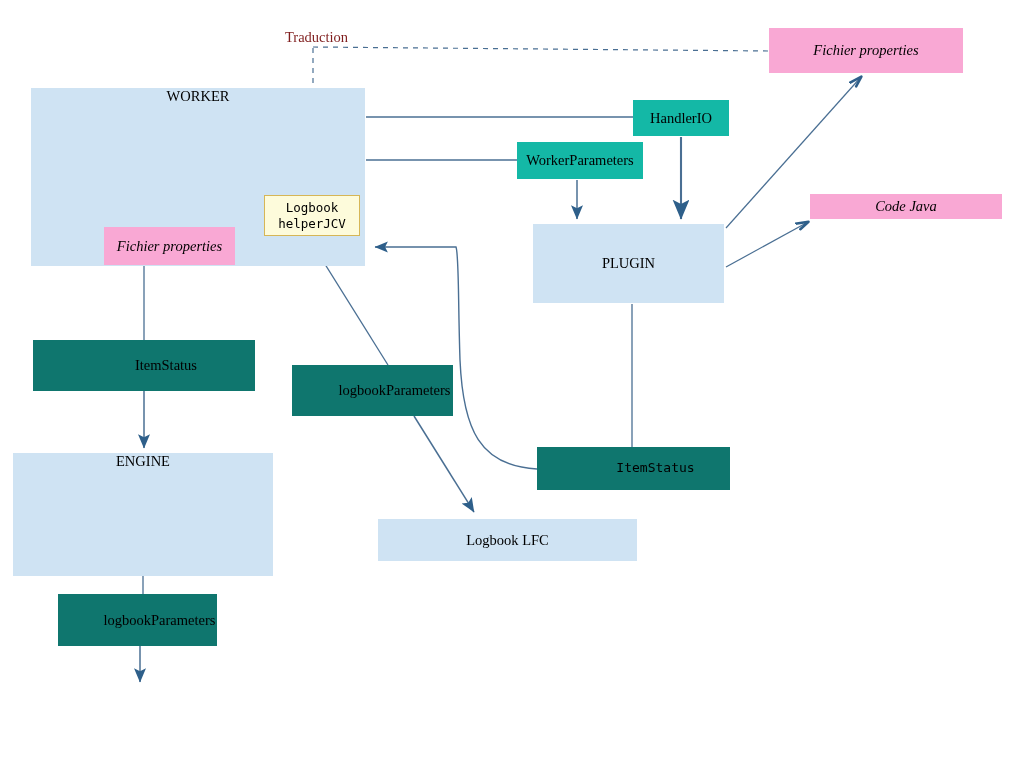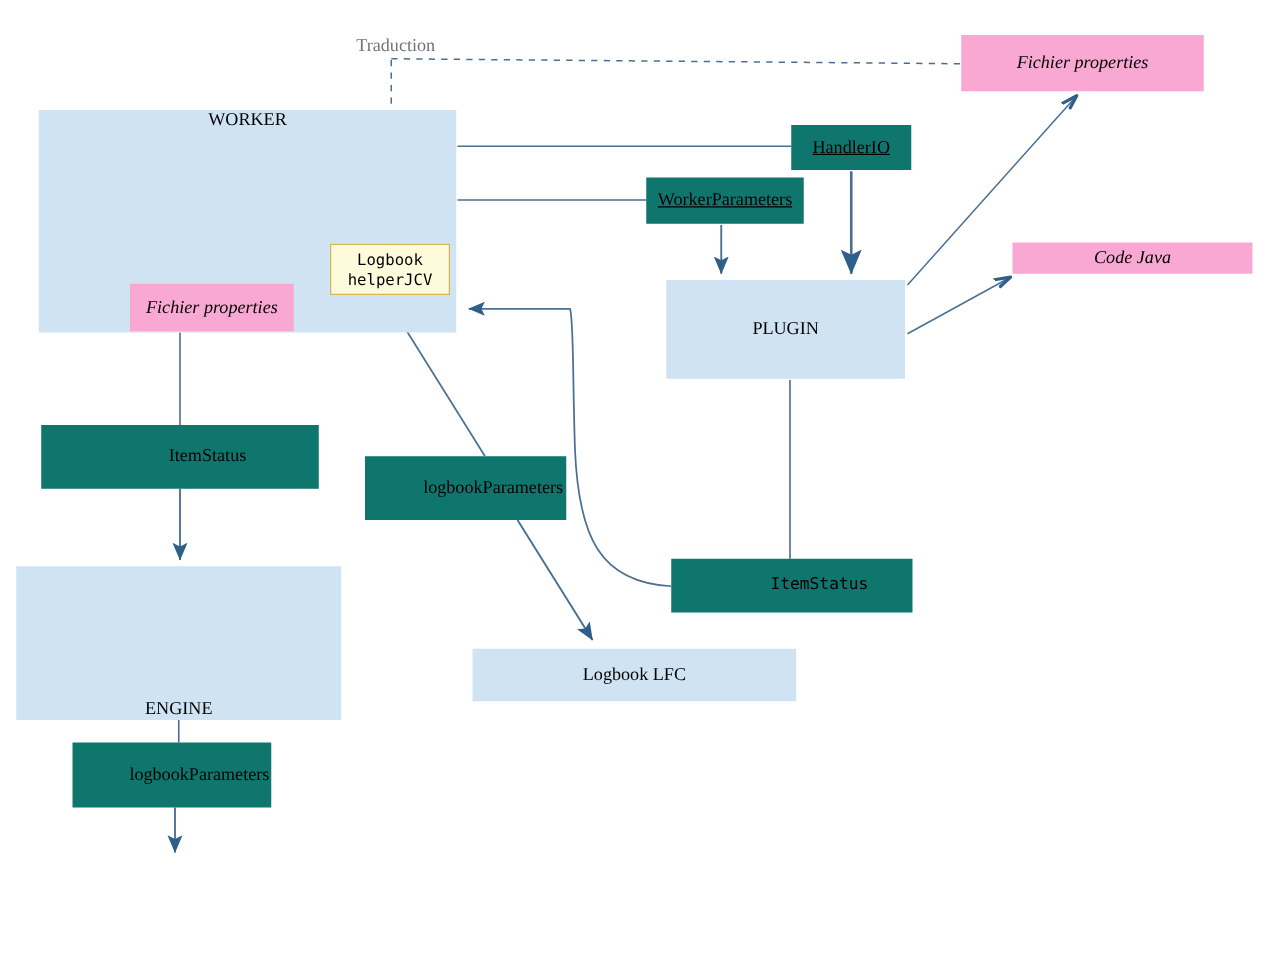--- a/index.html
+++ b/index.html
@@ -43,48 +43,47 @@
   }
   .node.yellow {
     background: #0f766e;
     padding-left: 44px;
   }
   .node.gray {
     background: #f9a8d4;
     font-style: italic;
   }
   .node.lavender {
-    background: #0f766e;
-    text-decoration: underline;
+    background: #14b8a6;
   }
   .node.palecream {
     background: #fdfbdb;
     border: 1px solid #d6b656;
     font-family: "DejaVu Sans Mono", "Liberation Mono", monospace;
     font-size: 12.5px;
     white-space: pre-line;
     line-height: 1.25;
   }
   .node.mono {
     font-family: "DejaVu Sans Mono", "Liberation Mono", monospace;
     font-size: 13px;
   }
   .edge-label {
     position: absolute;
     font-size: 14.5px;
-    color: #737373;
+    color: #7f1d1d;
     white-space: nowrap;
     z-index: 3;
   }
   
   .node.worker-box {
     align-items: flex-start;
   }
   .node.engine-box {
-    align-items: flex-end;
+    align-items: flex-start;
   }
 </style>
 </head>
 <body>
 
 <div id="canvas">
 
   <svg id="edges" viewBox="0 0 1029 762" xmlns="http://www.w3.org/2000/svg">
     <defs>
       <marker id="ah" markerWidth="12" markerHeight="12" refX="9.2" refY="4" orient="auto" markerUnits="strokeWidth">

